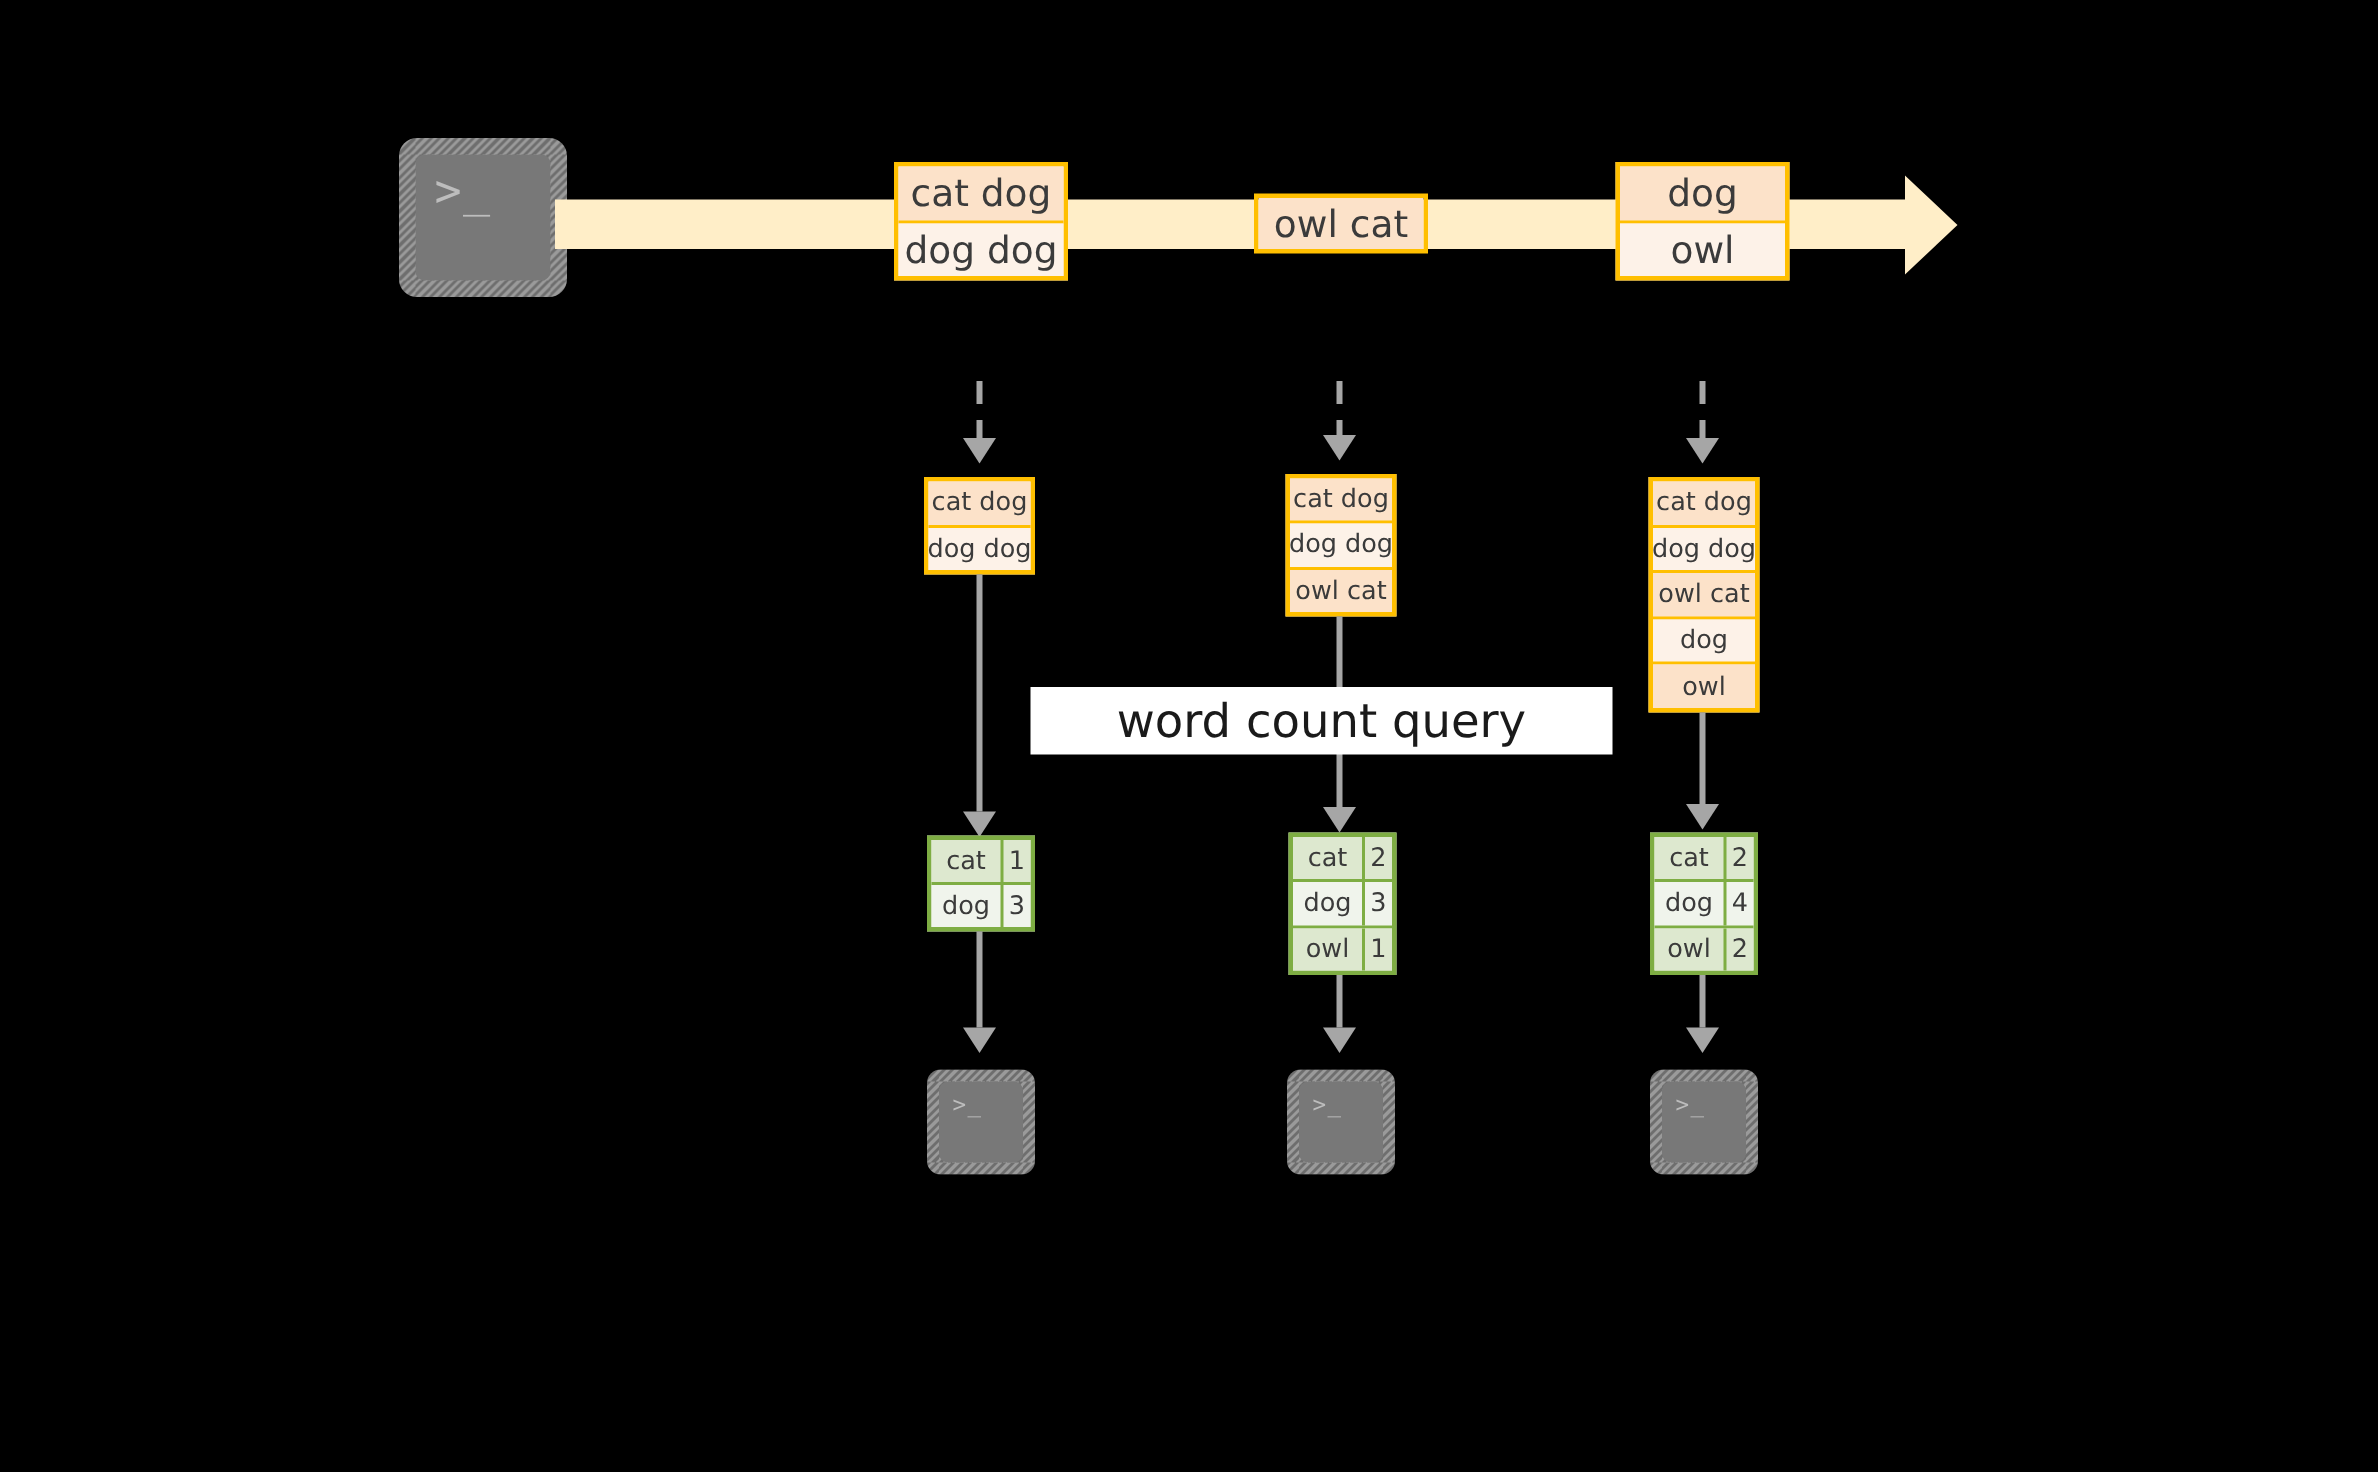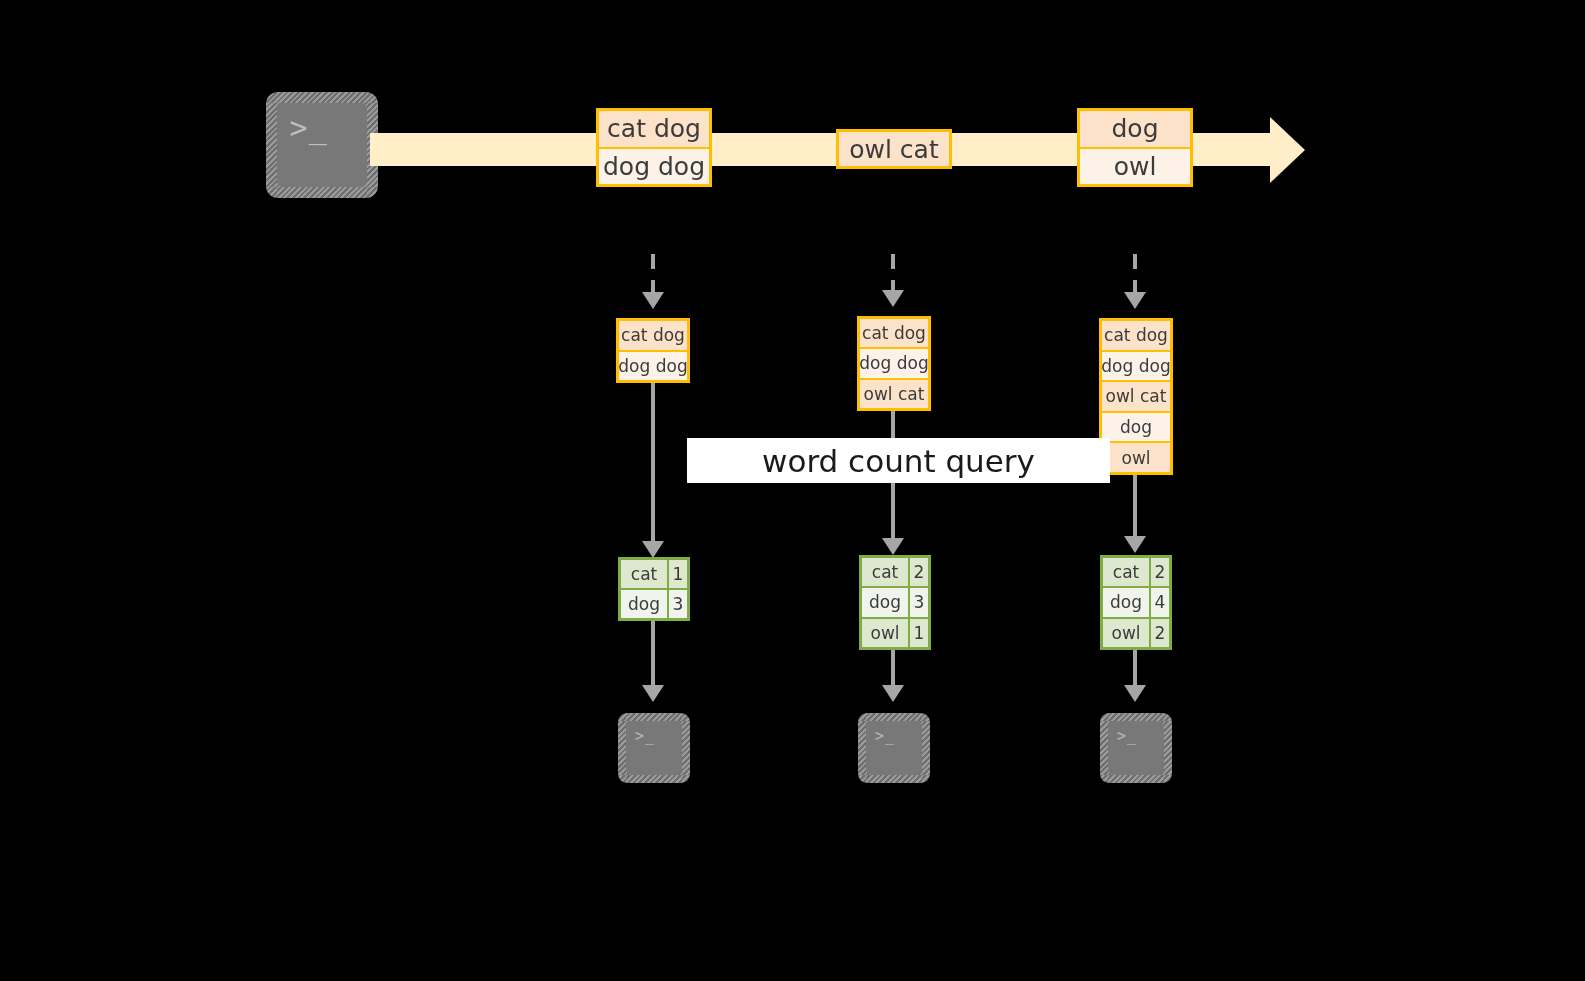--- a/index.html
+++ b/index.html
@@ -271,15 +271,15 @@
   </div>
 
   <div class="conn" style="left:1133px; top:650px; height:35px;"></div>
   <div class="arrowhead" style="left:1124px; top:685px;"></div>
 
   <div class="term small" style="left:1100px; top:713px; width:72px; height:70px;">
     <div class="term-inner"></div>
     <div class="term-prompt">&gt;_</div>
   </div>
 
-  <div class="query-label" style="left:687px; top:438px; width:423px; height:45px;">word count query</div>
+  <div class="query-label" style="left:687px; top:458px; width:388px; height:45px;">word count query</div>
 
 </div>
 
 </body></html>

